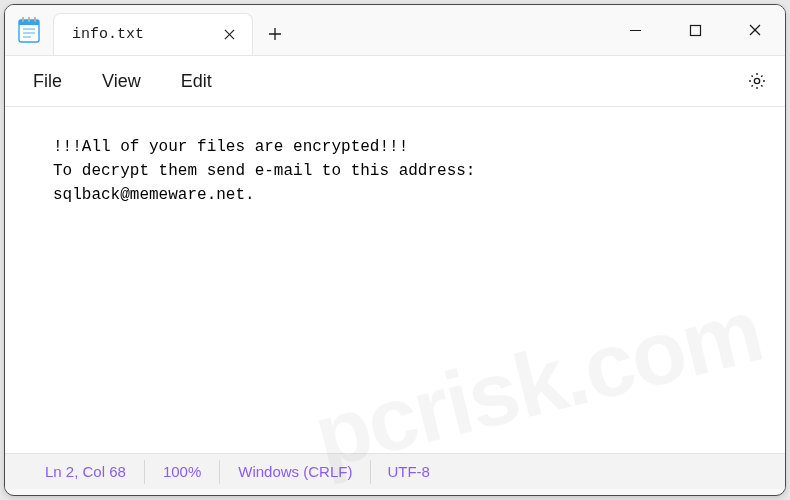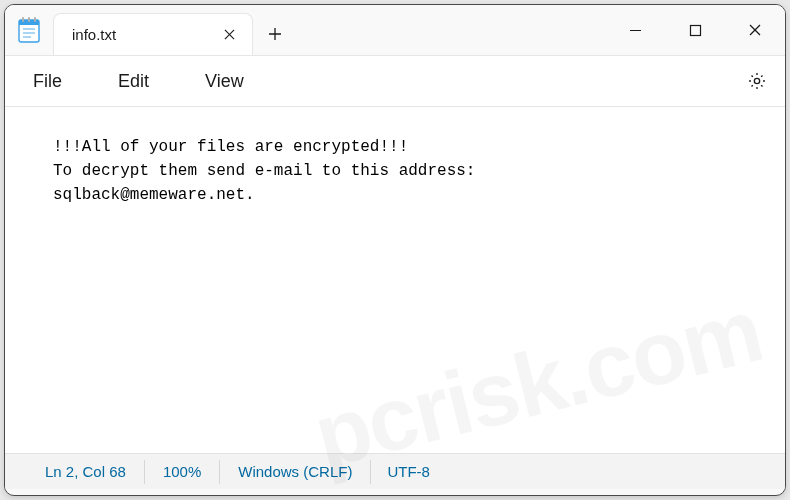--- a/index.html
+++ b/index.html
@@ -41,20 +41,21 @@
     align-items: center;
     background: #ffffff;
     border-top-left-radius: 8px;
     border-top-right-radius: 8px;
     margin-top: 8px;
     padding: 0 10px 0 18px;
     min-width: 200px;
     position: relative;
     border: 1px solid #e6e6e6;
     border-bottom: none;
+    font-family: Liberation Mono, monospace;
   }
   .tab-title {
     font-size: 15px;
     color: #1a1a1a;
     flex: 1;
   }
   .tab-close {
     width: 26px;
     height: 26px;
     display: flex;
@@ -86,21 +87,20 @@
 
   
   .menubar {
     height: 52px;
     background: #ffffff;
     border-top: 1px solid #e6e6e6;
     border-bottom: 1px solid #e6e6e6;
     display: flex;
     align-items: center;
     padding: 0 8px 0 8px;
-    gap: 16px;
   }
   .menu-item {
     font-size: 18px;
     color: #1a1a1a;
     padding: 6px 20px;
     border-radius: 4px;
   }
   .menu-spacer { flex: 1; }
   .settings-btn {
     width: 40px;
@@ -127,21 +127,21 @@
   }
 
   
   .statusbar {
     height: 36px;
     background: #f3f3f3;
     border-top: 1px solid #e3e3e3;
     display: flex;
     align-items: center;
     font-size: 15px;
-    color: #0369a1;
+    color: #8b5cf6;
     padding: 0 12px;
   }
   .status-seg {
     padding: 0 18px;
     height: 24px;
     display: flex;
     align-items: center;
     border-right: 1px solid #d6d6d6;
   }
   .status-seg:first-child { padding-left: 40px; }
@@ -209,22 +209,22 @@
     <div class="winctrl close">
       <svg viewBox="0 0 14 14">
         <line x1="2" y1="2" x2="12" y2="12" stroke="currentColor" stroke-width="1.2"></line>
         <line x1="12" y1="2" x2="2" y2="12" stroke="currentColor" stroke-width="1.2"></line>
       </svg>
     </div>
   </div>
 
   <div class="menubar">
     <div class="menu-item">File</div>
+    <div class="menu-item">View</div>
     <div class="menu-item">Edit</div>
-    <div class="menu-item">View</div>
     <div class="menu-spacer"></div>
     <div class="settings-btn">
       <svg viewBox="0 0 24 24" fill="none" stroke="currentColor" stroke-width="1.6">
         <circle cx="12" cy="12" r="3.2"></circle>
         <path d="M12 2.5v2.3M12 19.2v2.3M21.5 12h-2.3M4.8 12H2.5M18.6 5.4l-1.6 1.6M7 17l-1.6 1.6M18.6 18.6L17 17M7 7 5.4 5.4"></path>
       </svg>
     </div>
   </div>
 
   <div class="editor"><span>!!!All of your files are encrypted!!!</span>

